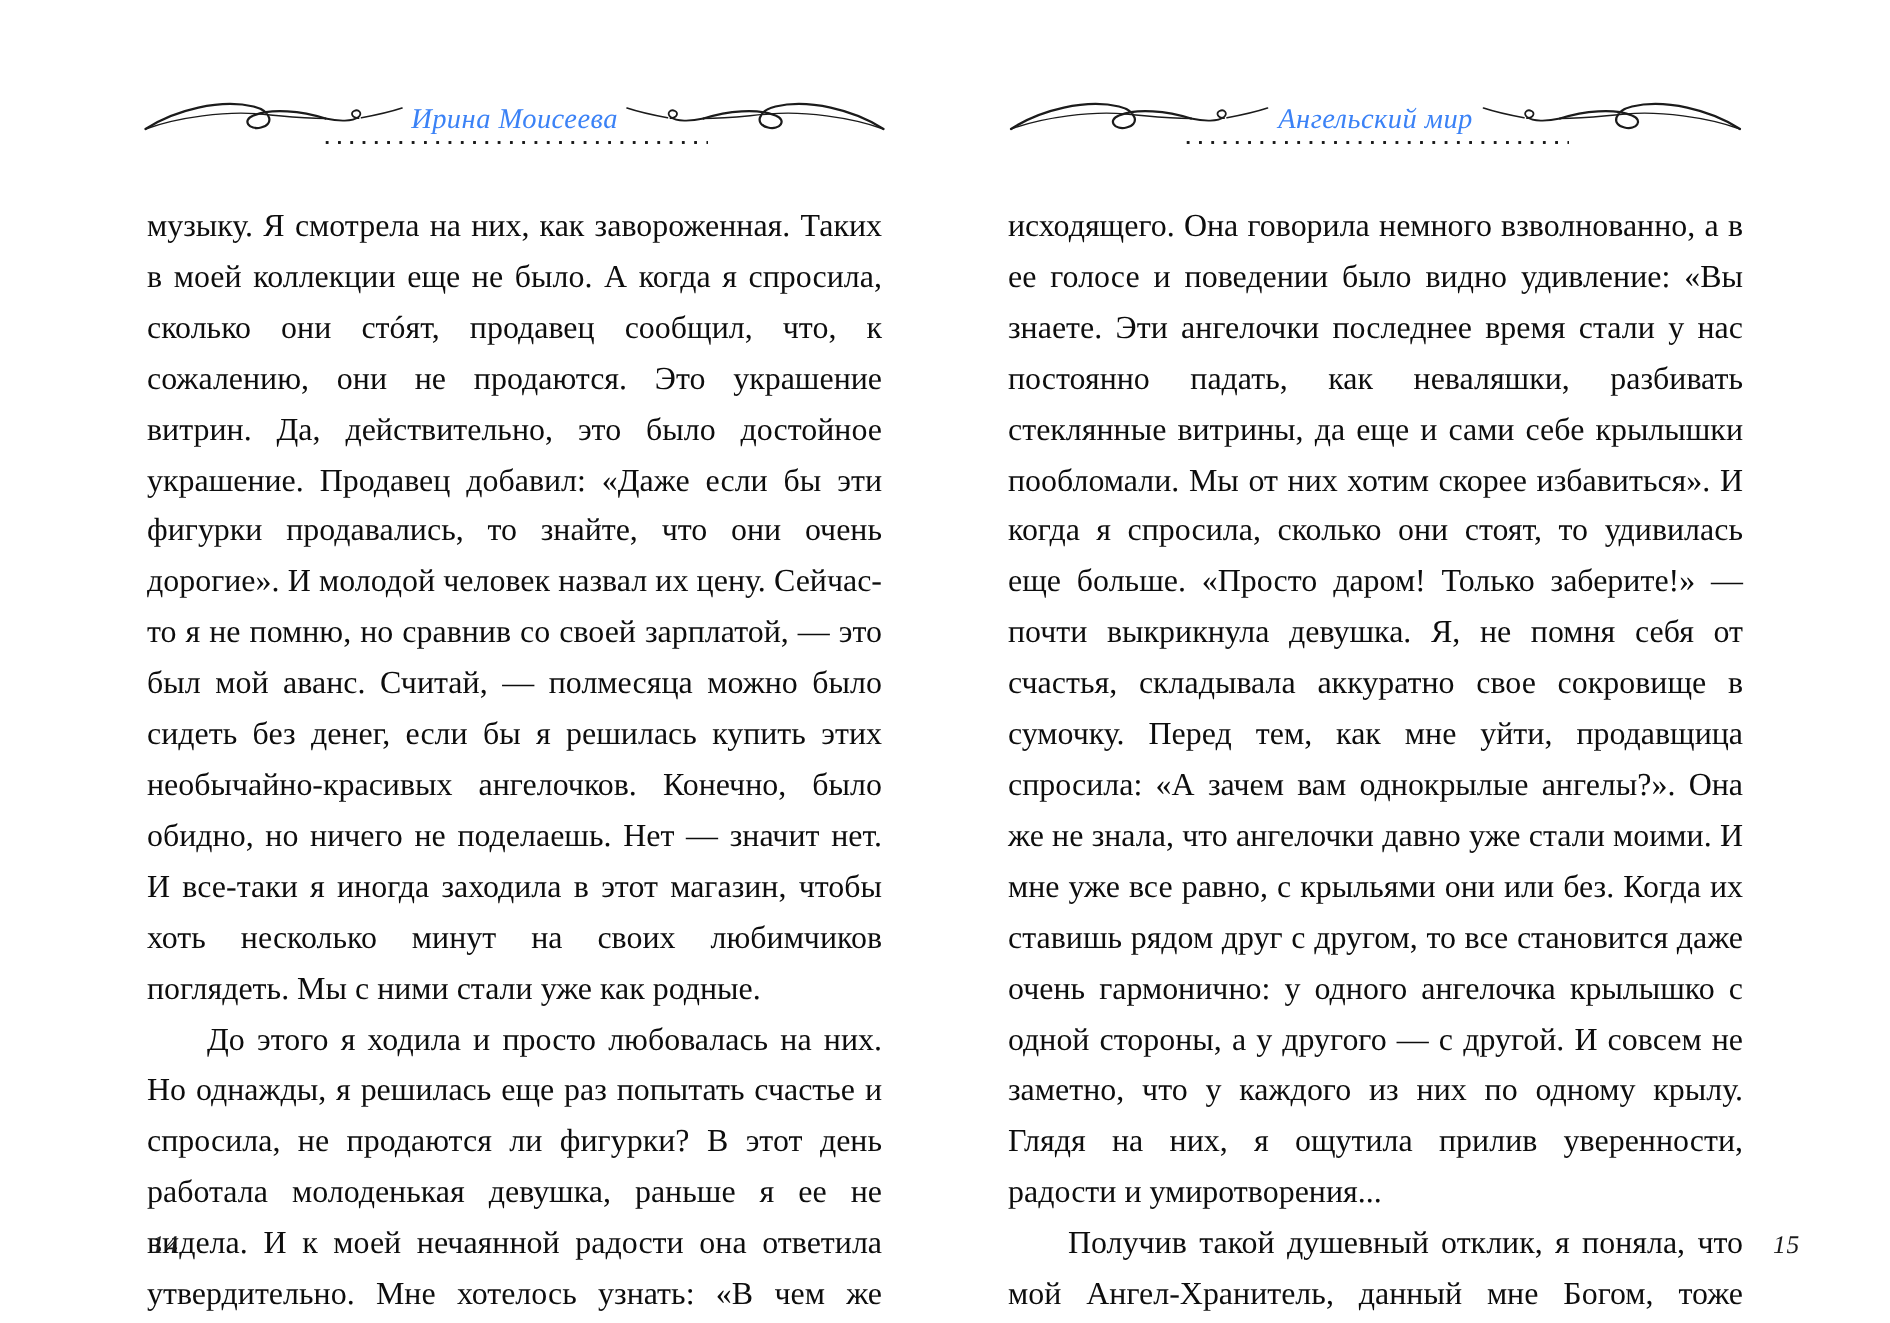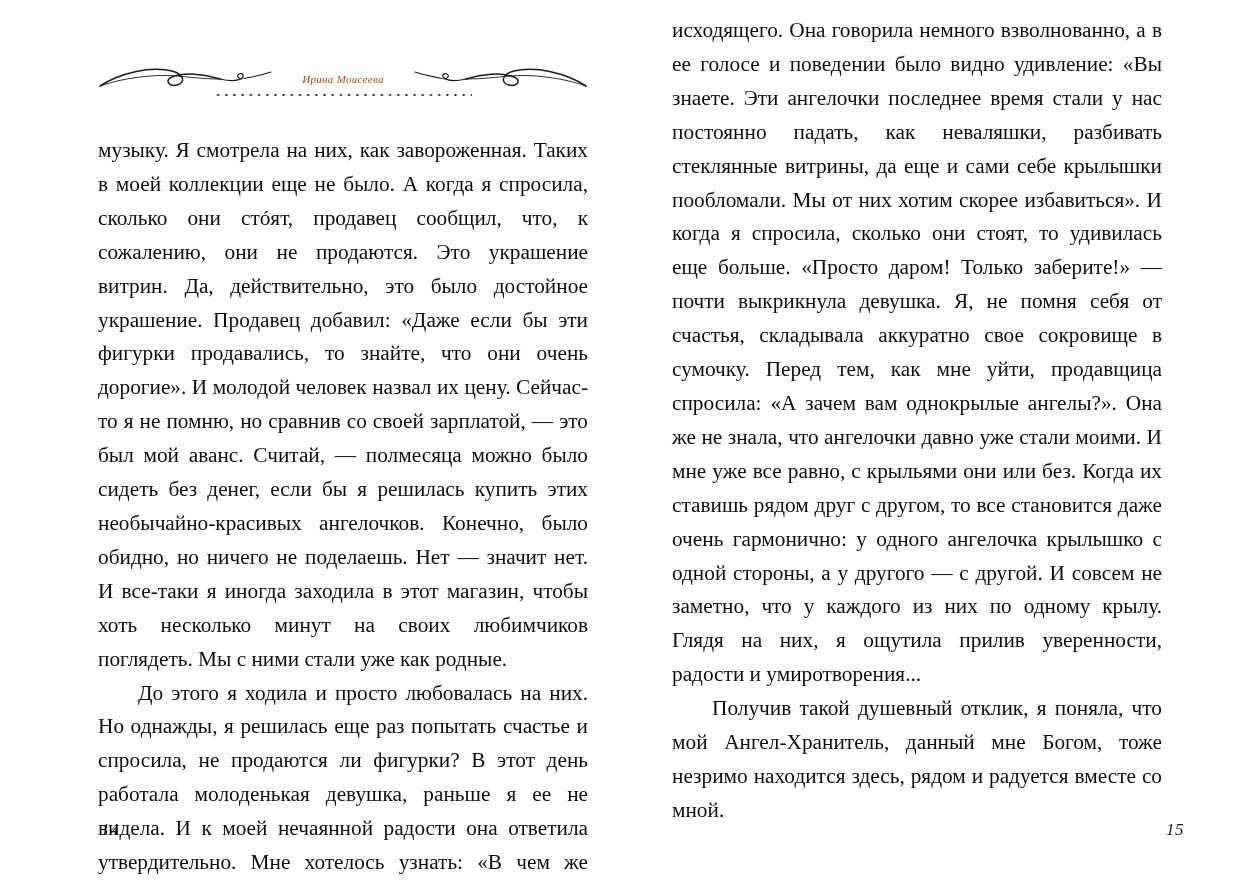--- a/index.html
+++ b/index.html
@@ -48,24 +48,24 @@
     width: 175px;
     height: 34px;
     display: block;
   }
   .flourish svg { display: block; width: 175px; height: 34px; }
   .flourish.right svg { transform: scaleX(-1); }
   .runhead-title {
     flex: 1 1 auto;
     text-align: center;
     font-style: italic;
-    font-size: 11px;
+    font-size: 19px;
     letter-spacing: 0.3px;
     white-space: nowrap;
-    color: #c2410c;
+    color: #3b82f6;
     line-height: 1;
     padding: 0 4px;
   }
   .dotline {
     position: absolute;
     left: 50%;
     transform: translateX(-50%);
     top: 30px;
     width: 258px;
     height: 6px;
@@ -97,21 +97,21 @@
   .folio {
     position: absolute;
     bottom: 42px;
     font-style: italic;
     font-size: 17px;
     color: #1a1a1a;
     letter-spacing: 0.5px;
     margin-left: 25px;
   }
   .folio-left  { left: 76px; }
-  .folio-right { right: 76px; }
+  .folio-right { right: 60px; }
 </style>
 </head>
 <body>
 
 <div class="spread">
 
   <div class="page page-left">
 
     <div class="runhead">
       <div class="runhead-row">
@@ -143,20 +143,46 @@
     <div class="body-text">
       <p>музыку. Я смотрела на них, как завороженная. Таких в моей коллекции еще не было. А когда я спросила, сколько они стóят, продавец сообщил, что, к сожалению, они не продаются. Это украшение витрин. Да, действительно, это было достойное украшение. Продавец добавил: «Даже если бы эти фигурки продавались, то знайте, что они очень дорогие». И молодой человек назвал их цену. Сейчас-то я не помню, но сравнив со своей зарплатой, — это был мой аванс. Считай, — полмесяца можно было сидеть без денег, если бы я решилась купить этих необычайно-красивых ангелочков. Конечно, было обидно, но ничего не поделаешь. Нет — значит нет. И все-таки я иногда заходила в этот магазин, чтобы хоть несколько минут на своих любимчиков поглядеть. Мы с ними стали уже как родные.</p>
       <p class="indent">До этого я ходила и просто любовалась на них. Но однажды, я решилась еще раз попытать счастье и спросила, не продаются ли фигурки? В этот день работала молоденькая девушка, раньше я ее не видела. И к моей нечаянной радости она ответила утвердительно. Мне хотелось узнать: «В чем же причина этой неожиданной распродажи?» Девушка разъяснила, даже не скрывая подробностей про-</p>
     </div>
 
     <div class="folio folio-left">14</div>
   </div>
 
   <div class="page page-right">
 
+    <div class="runhead">
+      <div class="runhead-row">
+        <span class="flourish left">
+          <svg viewBox="0 0 175 34" xmlns="http://www.w3.org/2000/svg">
+            <g fill="none" stroke="#1b1b1b" stroke-linecap="round">
+              <path d="M2 24 C22 11, 52 4, 74 9 C86 12, 88 21, 79 23 C71 25, 66 18, 74 15 C86 10, 106 12, 122 17" stroke-width="1.5"></path>
+              <path d="M2 24 C24 16, 56 12, 78 14 C92 15, 104 17, 122 17" stroke-width="0.9"></path>
+              <path d="M122 17 C131 19, 140 19, 144 16 C147 13.5, 144 10.5, 141 12 C138.5 13.2, 139.5 16.5, 144 16.8" stroke-width="1.2"></path>
+              <path d="M146 16.5 C154 15, 164 13, 173 10" stroke-width="1.1"></path>
+            </g>
+          </svg>
+        </span>
+        <span class="runhead-title">Ангельский мир</span>
+        <span class="flourish right">
+          <svg viewBox="0 0 175 34" xmlns="http://www.w3.org/2000/svg">
+            <g fill="none" stroke="#1b1b1b" stroke-linecap="round">
+              <path d="M2 24 C22 11, 52 4, 74 9 C86 12, 88 21, 79 23 C71 25, 66 18, 74 15 C86 10, 106 12, 122 17" stroke-width="1.5"></path>
+              <path d="M2 24 C24 16, 56 12, 78 14 C92 15, 104 17, 122 17" stroke-width="0.9"></path>
+              <path d="M122 17 C131 19, 140 19, 144 16 C147 13.5, 144 10.5, 141 12 C138.5 13.2, 139.5 16.5, 144 16.8" stroke-width="1.2"></path>
+              <path d="M146 16.5 C154 15, 164 13, 173 10" stroke-width="1.1"></path>
+            </g>
+          </svg>
+        </span>
+      </div>
+      <div class="dotline"></div>
+    </div>
 
     <div class="body-text">
       <p>исходящего. Она говорила немного взволнованно, а в ее голосе и поведении было видно удивление: «Вы знаете. Эти ангелочки последнее время стали у нас постоянно падать, как неваляшки, разбивать стеклянные витрины, да еще и сами себе крылышки пообломали. Мы от них хотим скорее избавиться». И когда я спросила, сколько они стоят, то удивилась еще больше. «Просто даром! Только заберите!» — почти выкрикнула девушка. Я, не помня себя от счастья, складывала аккуратно свое сокровище в сумочку. Перед тем, как мне уйти, продавщица спросила: «А зачем вам однокрылые ангелы?». Она же не знала, что ангелочки давно уже стали моими. И мне уже все равно, с крыльями они или без. Когда их ставишь рядом друг с другом, то все становится даже очень гармонично: у одного ангелочка крылышко с одной стороны, а у другого — с другой. И совсем не заметно, что у каждого из них по одному крылу. Глядя на них, я ощутила прилив уверенности, радости и умиротворения...</p>
       <p class="indent">Получив такой душевный отклик, я поняла, что мой Ангел-Хранитель, данный мне Богом, тоже незримо находится здесь, рядом и радуется вместе со мной.</p>
     </div>
 
     <div class="folio folio-right">15</div>
   </div>
 
 </div>

